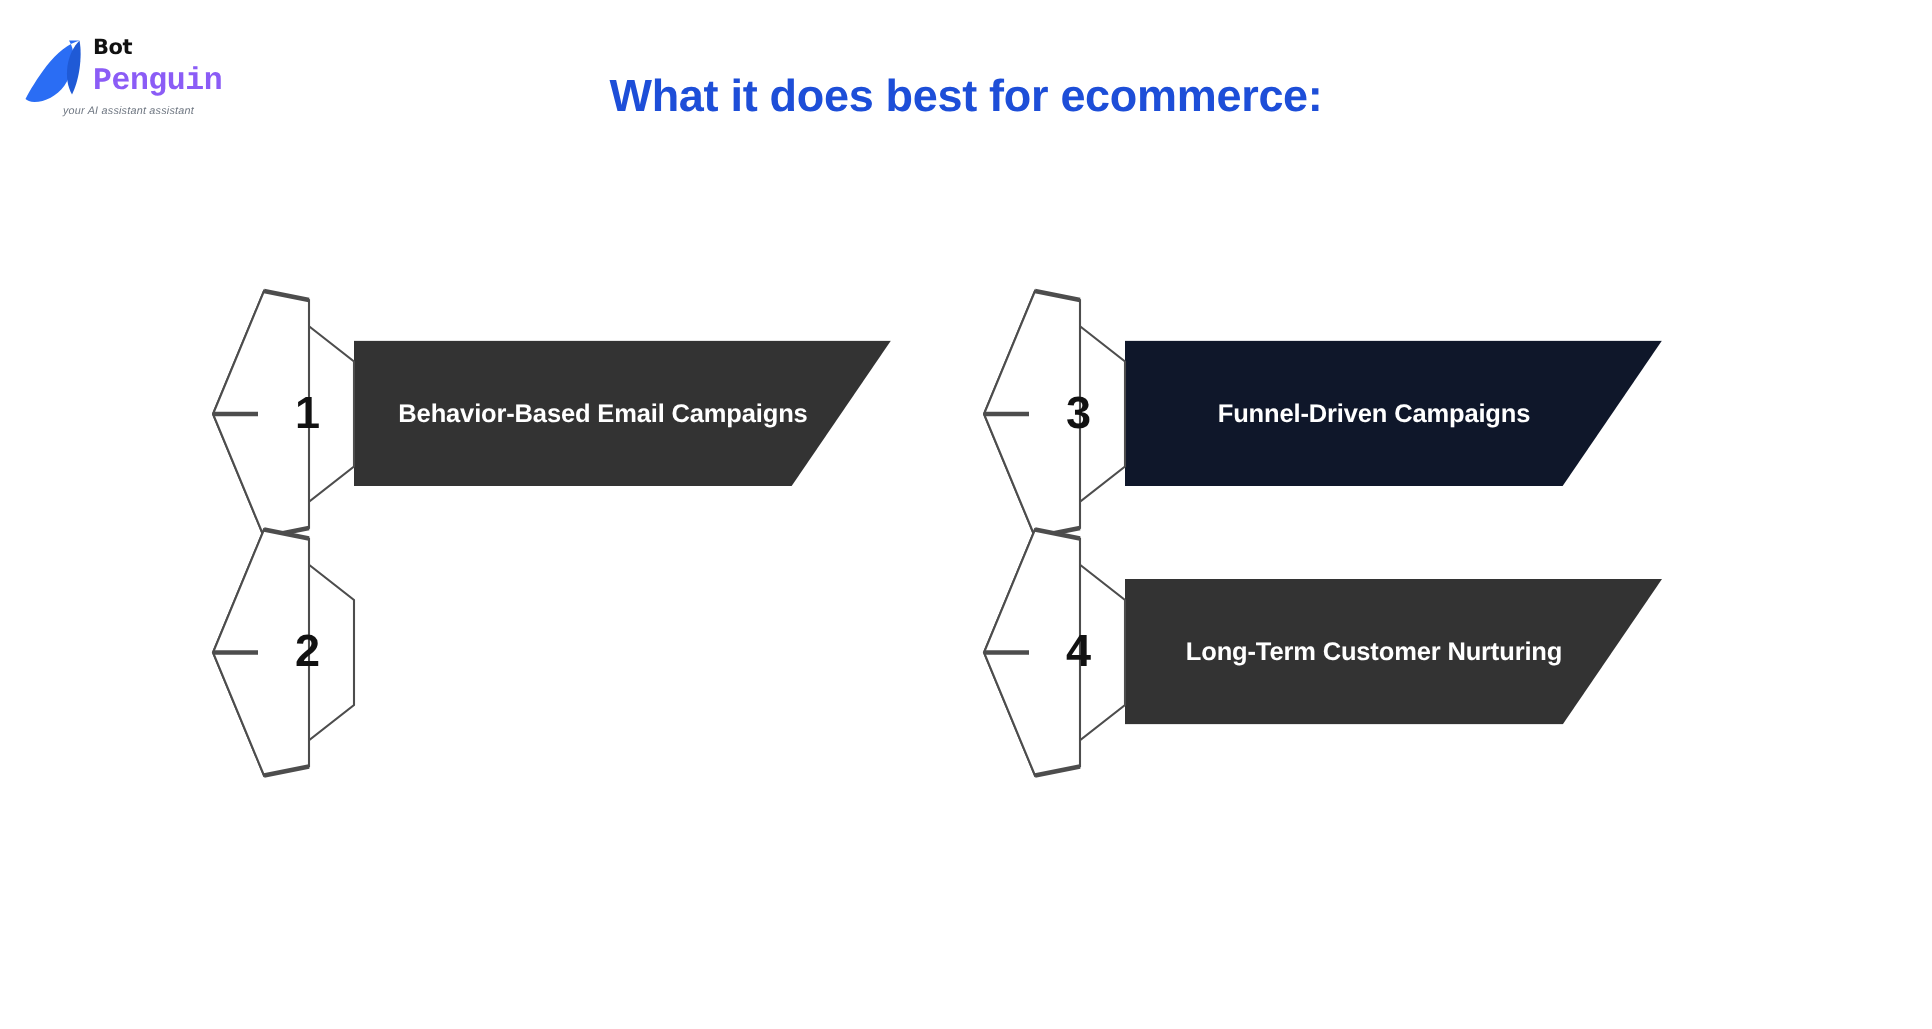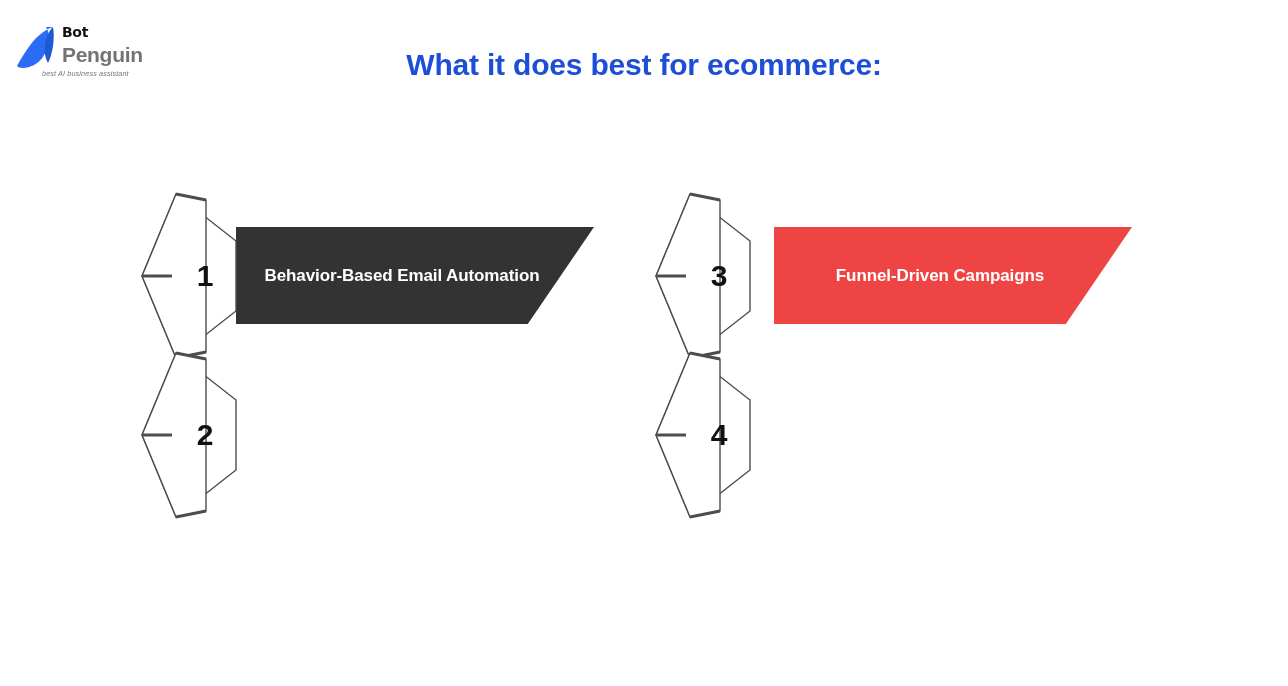--- a/index.html
+++ b/index.html
@@ -41,24 +41,24 @@
     display: block;
     font-family: "DejaVu Sans", sans-serif;
     font-size: 14px;
     font-weight: 700;
     color: #111111;
     line-height: 21px;
     letter-spacing: -0.3px;
   }
   #brand-logo .logo-penguin {
     display: block;
-    font-family: Liberation Sans, sans-serif;
+    font-family: Liberation Mono, monospace;
     font-size: 21px;
     font-weight: 700;
-    color: #737373;
+    color: #8b5cf6;
     line-height: 22px;
     letter-spacing: -0.3px;
     margin-top: 1px;
   }
   #brand-logo .logo-tagline {
     position: absolute;
     left: 26px;
     top: 47px;
     width: 124px;
     font-family: "Liberation Sans", sans-serif;
@@ -105,21 +105,21 @@
   
   .banner {
     position: absolute;
     left: 96px;
     top: 41px;
     width: 358px;
     height: 97px;
     clip-path: polygon(0 0, 100% 0, 81.5% 100%, 0 100%);
   }
   .banner.theme-dark { background: #333333; }
-  .banner.theme-blue { background: #ef4444; margin-left: 24px; }
+  .banner.theme-blue { background: #0f172a; }
 
   .banner-label {
     position: absolute;
     left: 26px;
     top: 0;
     width: 280px;
     height: 97px;
     display: flex;
     align-items: center;
     justify-content: center;
@@ -164,30 +164,30 @@
   <span class="logo-mark">
     <svg width="44" height="46" viewBox="0 0 44 46" xmlns="http://www.w3.org/2000/svg">
       <path d="M37 1 C30 3 22 9 15 18 C9 26 4 34 1 40 C2 41 4 42 7 42 C14 42 22 38 27 31 C31 25 33 18 33 12 C33 8 32 4 30 1 Z" fill="#2a6df4"></path>
       <path d="M37 1 C33 5 30 11 29 18 C28 25 29 32 32 37 C34 33 36 27 37 20 C38 13 38 6 37 1 Z" fill="#1f5ad6"></path>
     </svg>
   </span>
   <span class="logo-words">
     <span class="logo-bot">Bot</span>
     <span class="logo-penguin">Penguin</span>
   </span>
-  <span class="logo-tagline">best AI business assistant</span>
+  <span class="logo-tagline">your AI assistant assistant</span>
 </div>
 
 <div id="page-title">What it does best for ecommerce:</div>
 
 <div id="items-grid">
 
   <div class="flow-item col-left row-top">
     <div class="banner theme-dark">
-      <div class="banner-label">Behavior-Based Email Automation</div>
+      <div class="banner-label">Behavior-Based Email Campaigns</div>
     </div>
     <div class="badge">
       <svg width="112" height="180" viewBox="0 0 112 180" xmlns="http://www.w3.org/2000/svg">
         <g fill="#ffffff" stroke="#4d4d4d" stroke-width="1.4" stroke-linejoin="miter">
           <polygon points="36,8 96,55 96,125 36,172 2,90"></polygon>
           <polygon points="36,8 66,14 66,166 36,172 2,90"></polygon>
         </g>
         <line x1="2" y1="90" x2="32" y2="90" stroke="#4d4d4d" stroke-width="3"></line>
         <line x1="36" y1="8" x2="66" y2="14" stroke="#4d4d4d" stroke-width="3"></line>
         <line x1="36" y1="172" x2="66" y2="166" stroke="#4d4d4d" stroke-width="3"></line>
@@ -223,20 +223,23 @@
         </g>
         <line x1="2" y1="90" x2="32" y2="90" stroke="#4d4d4d" stroke-width="3"></line>
         <line x1="36" y1="8" x2="66" y2="14" stroke="#4d4d4d" stroke-width="3"></line>
         <line x1="36" y1="172" x2="66" y2="166" stroke="#4d4d4d" stroke-width="3"></line>
       </svg>
       <div class="badge-number">3</div>
     </div>
   </div>
 
   <div class="flow-item col-right row-bottom">
+    <div class="banner theme-dark">
+      <div class="banner-label">Long-Term Customer Nurturing</div>
+    </div>
     <div class="badge">
       <svg width="112" height="180" viewBox="0 0 112 180" xmlns="http://www.w3.org/2000/svg">
         <g fill="#ffffff" stroke="#4d4d4d" stroke-width="1.4" stroke-linejoin="miter">
           <polygon points="36,8 96,55 96,125 36,172 2,90"></polygon>
           <polygon points="36,8 66,14 66,166 36,172 2,90"></polygon>
         </g>
         <line x1="2" y1="90" x2="32" y2="90" stroke="#4d4d4d" stroke-width="3"></line>
         <line x1="36" y1="8" x2="66" y2="14" stroke="#4d4d4d" stroke-width="3"></line>
         <line x1="36" y1="172" x2="66" y2="166" stroke="#4d4d4d" stroke-width="3"></line>
       </svg>

